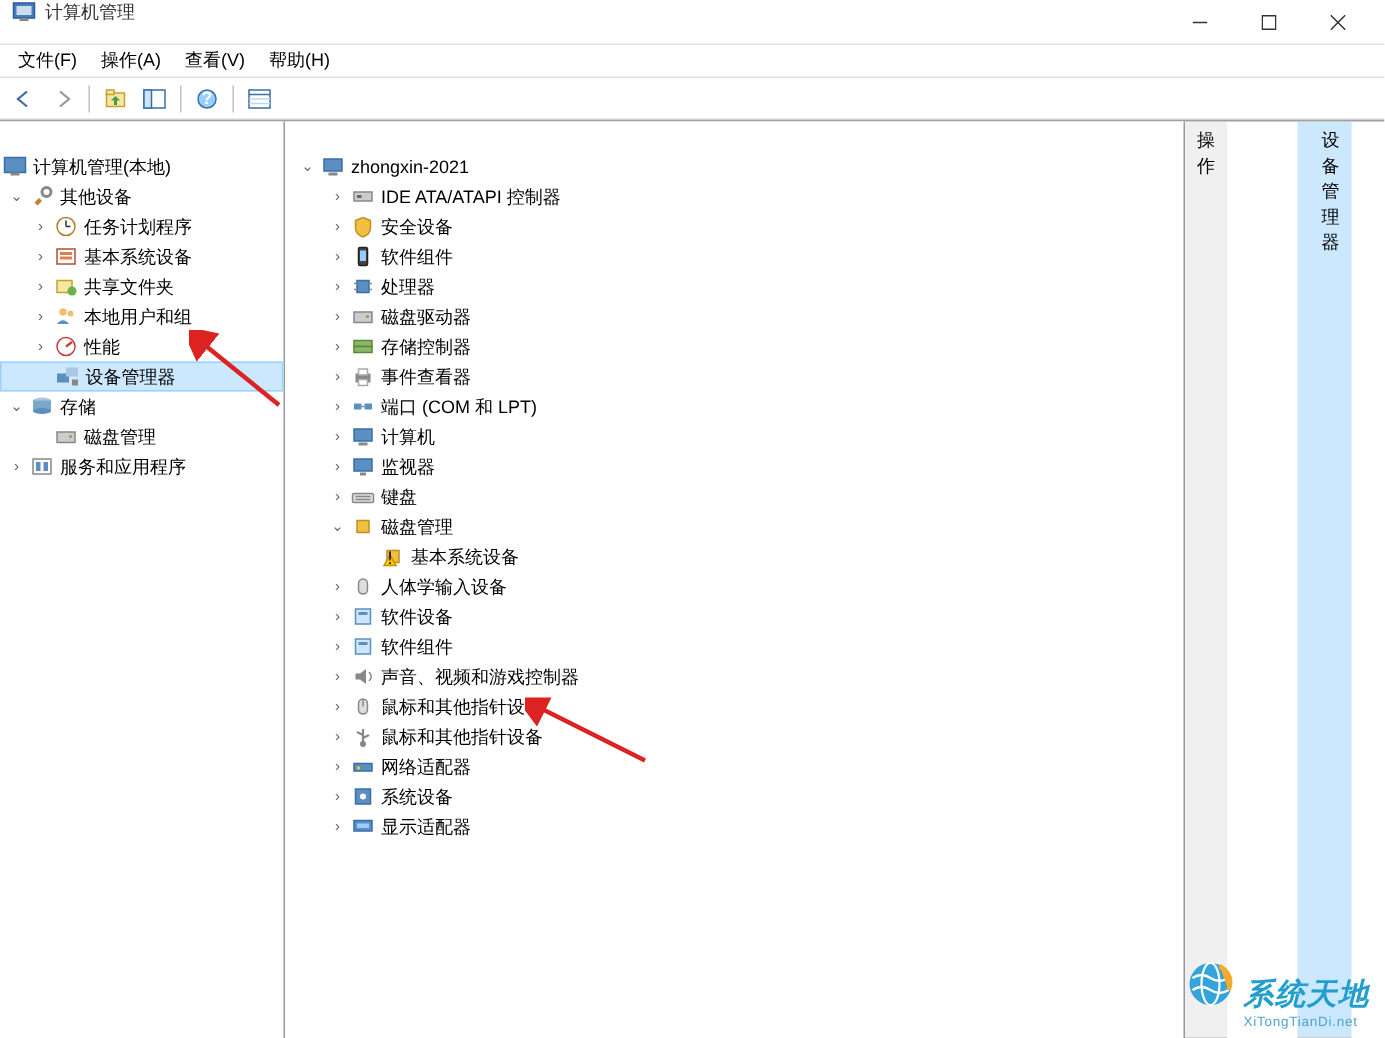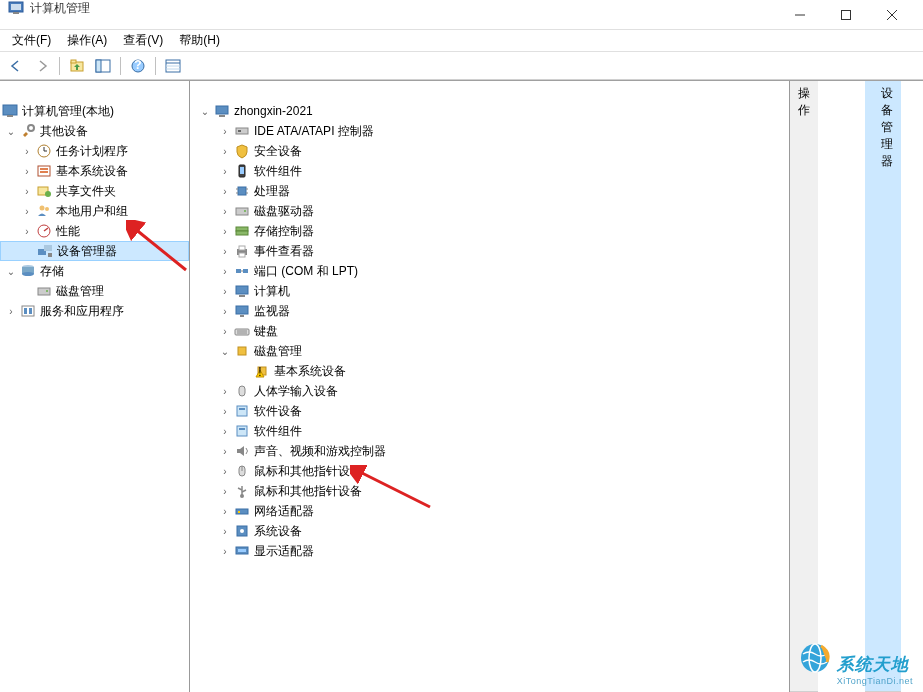--- a/index.html
+++ b/index.html
@@ -42,21 +42,21 @@
 .right-header { background: #f0f0f0; padding: 4px 8px; font-weight: normal; border-bottom: 1px solid #d0d0d0; }
 .right-sel { background: #cce8ff; padding: 4px 8px 4px 16px; border-bottom: 1px solid #d0d0d0; }
 .right-action { padding: 6px 8px 6px 32px; text-align: center; }
 
 
 .arrow { position: absolute; pointer-events: none; }
 
 
 .watermark { position: absolute; bottom: 6px; right: 10px; display: flex; align-items: center; gap: 6px; opacity: 0.95; }
 .watermark .globe { width: 32px; height: 32px; }
-.watermark .wm-main { font-size: 17px; font-weight: bold; color: #189acb; font-style: italic; letter-spacing: 1px; margin-top: 24px; }
+.watermark .wm-main { font-size: 20px; font-weight: bold; color: #189acb; font-style: italic; letter-spacing: 1px; margin-top: 24px; }
 .watermark .wm-sub { font-size: 9px; color: #4aa0c8; letter-spacing: 0.5px; }
 
 svg { display: block; }
 </style>
 </head>
 <body>
 
 <div class="titlebar">
   <span class="app-icon">
     <svg width="16" height="16" viewBox="0 0 16 16">

